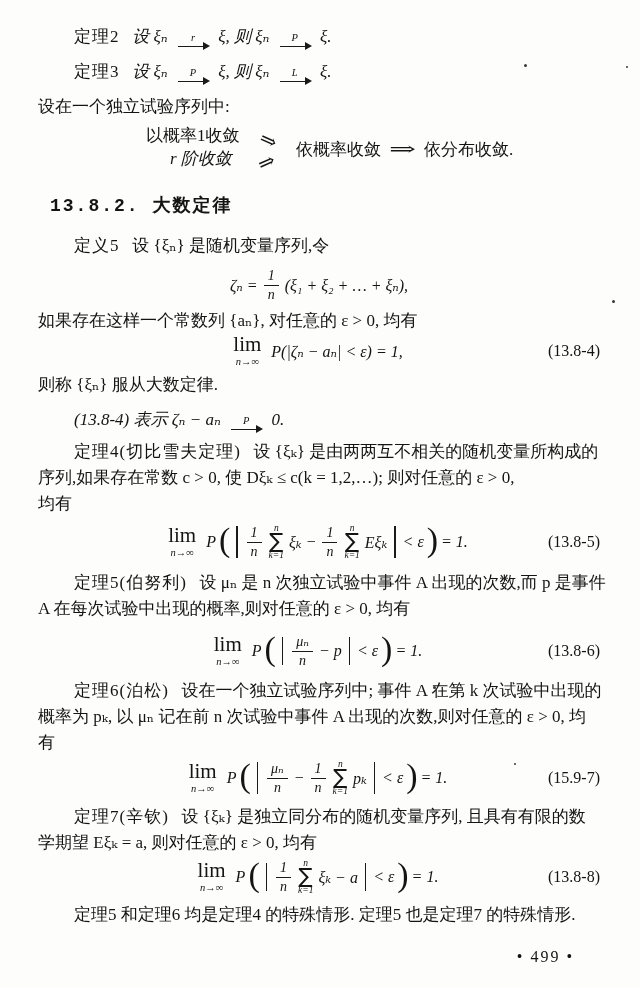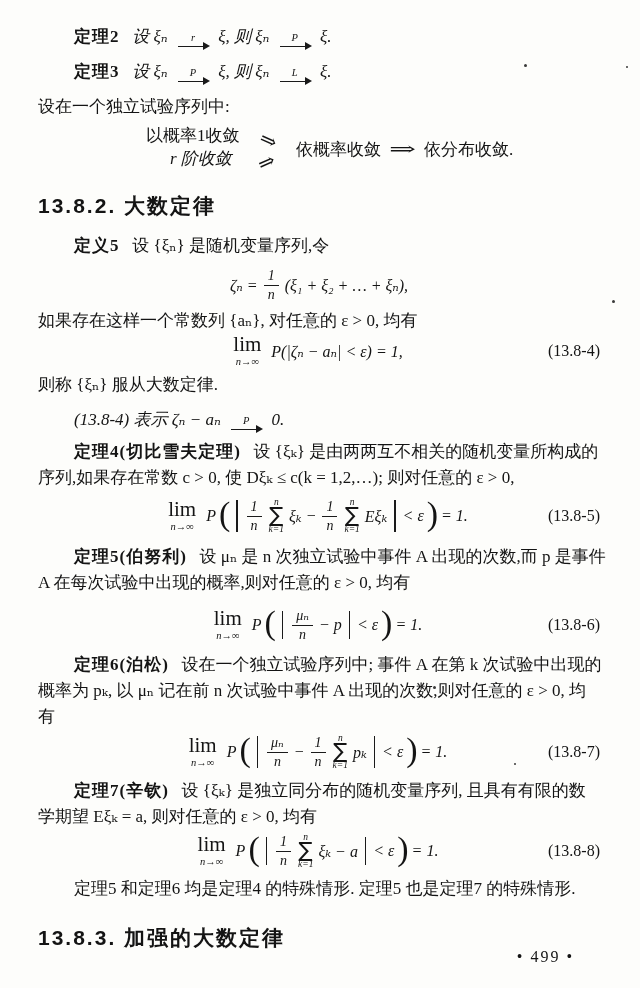--- a/index.html
+++ b/index.html
@@ -11,26 +11,26 @@
     overflow:hidden;
   }
   .page{
     position:relative;
     box-sizing:border-box;
     width:640px;height:988px;
     padding:24px 40px 0 38px;
   }
   .ln{margin:0;font-size:17px;line-height:26px;white-space:nowrap;}
   .ind{padding-left:36px;}
-  .bold{font-weight:bold;letter-spacing:1px;margin-top:26px;}
+  .bold{font-weight:normal;letter-spacing:1px;margin-top:26px;}
   .heading{
-    font-size:21px;font-weight:bold;
-    font-family:Liberation Sans, sans-serif;
+    font-size:18px;font-weight:bold;
+    font-family:Liberation Mono, monospace;
     letter-spacing:2px;
-    margin:0;line-height:28px;
+    margin:12px;line-height:28px;
   }
   .mi{font-style:italic;}
   
   .oarr{display:inline-flex;flex-direction:column;align-items:center;vertical-align:1px;margin:0 6px;}
   .oarr .sup{font-size:10.5px;line-height:1;font-style:italic;margin-bottom:2px;}
   .ar-line{display:inline-block;width:30px;height:1.4px;background:#1a1a1a;position:relative;}
   .ar-line::after{
     content:"";position:absolute;right:-2px;top:-3.4px;width:0;height:0;
     border-left:7px solid #1a1a1a;border-top:4px solid transparent;border-bottom:4px solid transparent;
   }
@@ -145,20 +145,21 @@
         <span class="ar-line"></span>
       </span>
     <span class="mi">0.</span>
   </p>
 
   <p class="ln ind" style="margin-top:6px">
     <span class="bold">定理4(切比雪夫定理)</span>&nbsp;&nbsp;
     <span>设 {ξₖ} 是由两两互不相关的随机变量所构成的</span>
   </p>
   <p class="ln">序列,如果存在常数 c &gt; 0, 使 Dξₖ ≤ c(k = 1,2,…); 则对任意的 ε &gt; 0,</p>
+  <p class="ln">均有</p>
 
   <div class="eqrow" style="margin-top:3px;height:44px">
     <span class="lim">
         <span class="lt">lim</span>
         <span class="lb">n→∞</span>
       </span>
     <span class="mtxt">P</span>
       <span class="bp">(</span>
       <span class="vbar"></span>
     <span class="frac">
@@ -242,21 +243,21 @@
     <span class="sum">
         <span class="st">n</span>
         <span class="ss">∑</span>
         <span class="sb">k=1</span>
       </span>
     <span class="mtxt">pₖ</span>
     <span class="vbar"></span>
     <span class="mtxt">&lt; ε</span>
       <span class="bp">)</span>
     <span class="mtxt">= 1.</span>
-    <span class="eqlabel">(13.8-7)</span>
+    <span class="eqlabel">(15.9-7)</span>
   </div>
 
   <p class="ln ind" style="margin-top:4px">
     <span class="bold">定理7(辛钦)</span>&nbsp;&nbsp;
     <span>设 {ξₖ} 是独立同分布的随机变量序列, 且具有有限的数</span>
   </p>
   <p class="ln">学期望 Eξₖ = a, 则对任意的 ε &gt; 0, 均有</p>
 
   <div class="eqrow" style="margin-top:0px;height:42px">
     <span class="lim">
@@ -278,21 +279,20 @@
     <span class="mtxt">ξₖ − a</span>
     <span class="vbar short"></span>
     <span class="mtxt">&lt; ε</span>
       <span class="bp">)</span>
     <span class="mtxt">= 1.</span>
     <span class="eqlabel">(13.8-8)</span>
   </div>
 
   <p class="ln ind" style="margin-top:4px">定理5 和定理6 均是定理4 的特殊情形.  定理5 也是定理7 的特殊情形.</p>
 
-  <h2 class="heading" style="margin-top:22px">13.8.3. 加强的大数定律</h2>
 
   <p class="ln ind" style="margin-top:11px">
     &nbsp;&nbsp;
     
   </p>
 
   <div class="pagenum">• 499 •</div>
 
   <div class="speck" style="left:524px;top:64px;width:3px;height:3px;"></div>
   <div class="speck" style="left:626px;top:66px;width:2px;height:2px;"></div>

